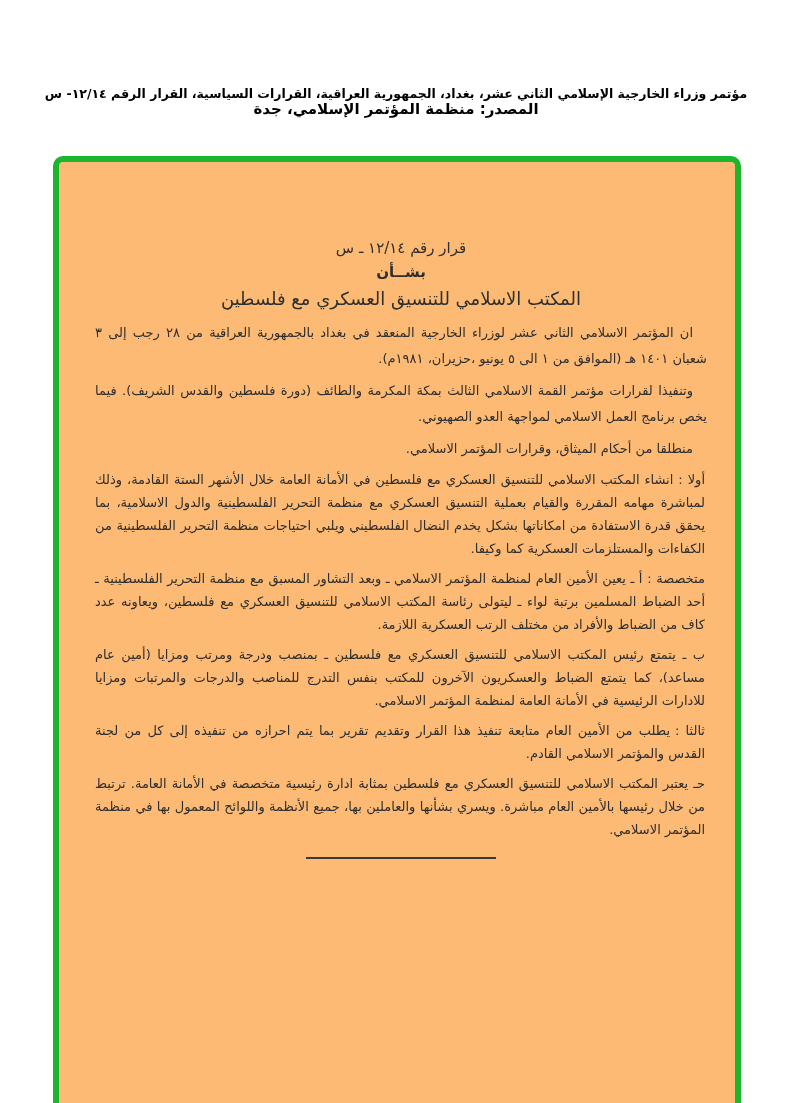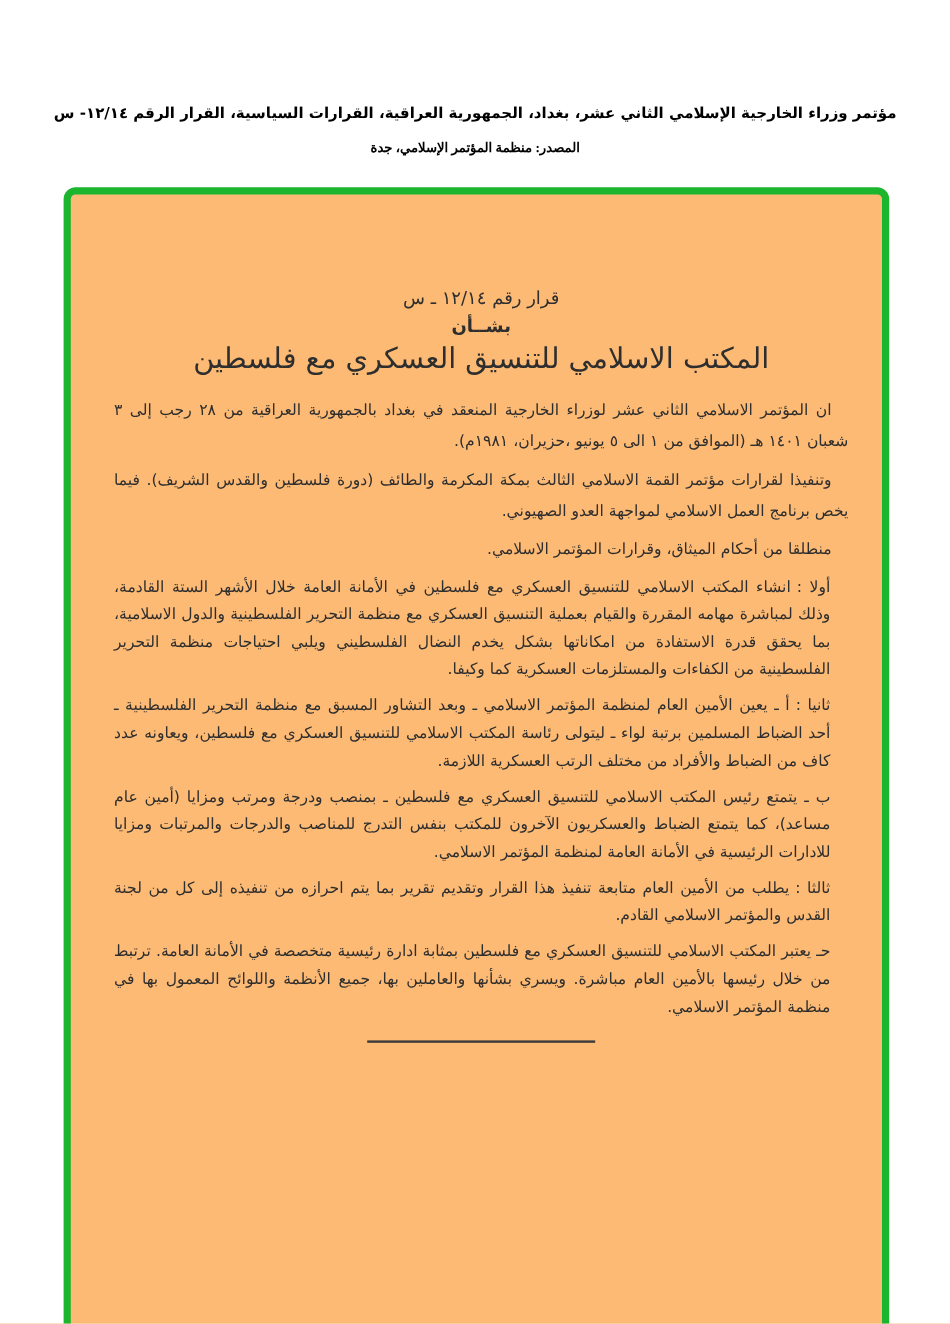--- a/index.html
+++ b/index.html
@@ -18,25 +18,24 @@
     direction:rtl;
     color:#000;
   }
   .top-header .cite{
     font-size:12.5px;
     font-weight:bold;
     line-height:15px;
     letter-spacing:0;
   }
   .top-header .source{
-    font-size:11px;
+    font-size:15px;
     font-weight:bold;
-    margin-top:18px;
+    margin-top:3px;
     line-height:11px;
-    font-family:Liberation Serif, serif;
   }
   .green-frame{
     position:absolute;
     left:53px;top:156px;
     width:688px;height:1036px;
     box-sizing:border-box;
     border:6px solid #1cb52e;
     border-radius:10px;
     background:#fdba74;
   }
@@ -45,34 +44,34 @@
     height:100%;
     padding:74px 28px 0 36px;
     direction:rtl;
     color:#2e2e2e;
     font-size:13px;
     overflow:hidden;
   }
   .title-block{text-align:center;}
   .title-line1{font-size:15px;line-height:24px;}
   .title-line2{font-size:15px;line-height:24px;font-weight:bold;}
-  .title-line3{font-size:24px;line-height:30px;}
+  .title-line3{font-size:18px;line-height:30px;}
   .preamble p{
     margin:0 0 6px 0;
     line-height:26px;
     text-align:justify;
     text-indent:14px;
   }
-  .preamble{margin-top:16px;}
+  .preamble{margin-top:6px;}
   .decides{
     line-height:23px;
     margin:8px 0 4px 0;
   }
   .clauses p{
-    margin:0 15px 7px 0;
+    margin:0 2px 7px 0;
     line-height:23px;
     text-align:justify;
   }
   .clause-label:not(:empty){margin-left:5px;}
   .bottom-rule{
     width:190px;
     border-top:2px solid #3a3a3a;
     margin:16px auto 0 auto;
     height:0;
   }
@@ -96,21 +95,21 @@
 
     <div class="preamble">
       <p>ان المؤتمر الاسلامي الثاني عشر لوزراء الخارجية المنعقد في بغداد بالجمهورية العراقية من ٢٨ رجب إلى ٣ شعبان ١٤٠١ هـ (الموافق من ١ الى ٥ يونيو ،حزيران، ١٩٨١م).</p>
       <p>وتنفيذا لقرارات مؤتمر القمة الاسلامي الثالث بمكة المكرمة والطائف (دورة فلسطين والقدس الشريف). فيما يخص برنامج العمل الاسلامي لمواجهة العدو الصهيوني.</p>
       <p>منطلقا من أحكام الميثاق، وقرارات المؤتمر الاسلامي.</p>
     </div>
 
 
     <div class="clauses">
       <p><span class="clause-label">أولا :</span><span>انشاء المكتب الاسلامي للتنسيق العسكري مع فلسطين في الأمانة العامة خلال الأشهر الستة القادمة، وذلك لمباشرة مهامه المقررة والقيام بعملية التنسيق العسكري مع منظمة التحرير الفلسطينية والدول الاسلامية، بما يحقق قدرة الاستفادة من امكاناتها بشكل يخدم النضال الفلسطيني ويلبي احتياجات منظمة التحرير الفلسطينية من الكفاءات والمستلزمات العسكرية كما وكيفا.</span></p>
-      <p><span class="clause-label">ثانيا :</span><span>أ ـ يعين الأمين العام لمنظمة المؤتمر الاسلامي ـ وبعد التشاور المسبق مع منظمة التحرير الفلسطينية ـ أحد الضباط المسلمين برتبة لواء ـ ليتولى رئاسة المكتب الاسلامي للتنسيق العسكري مع فلسطين، ويعاونه عدد كاف من الضباط والأفراد من مختلف الرتب العسكرية اللازمة.</span></p>
+      <p><span class="clause-label">متخصصة :</span><span>أ ـ يعين الأمين العام لمنظمة المؤتمر الاسلامي ـ وبعد التشاور المسبق مع منظمة التحرير الفلسطينية ـ أحد الضباط المسلمين برتبة لواء ـ ليتولى رئاسة المكتب الاسلامي للتنسيق العسكري مع فلسطين، ويعاونه عدد كاف من الضباط والأفراد من مختلف الرتب العسكرية اللازمة.</span></p>
       <p><span class="clause-label"></span><span>ب ـ يتمتع رئيس المكتب الاسلامي للتنسيق العسكري مع فلسطين ـ بمنصب ودرجة ومرتب ومزايا (أمين عام مساعد)، كما يتمتع الضباط والعسكريون الآخرون للمكتب بنفس التدرج للمناصب والدرجات والمرتبات ومزايا للادارات الرئيسية في الأمانة العامة لمنظمة المؤتمر الاسلامي.</span></p>
       <p><span class="clause-label">ثالثا :</span><span>يطلب من الأمين العام متابعة تنفيذ هذا القرار وتقديم تقرير بما يتم احرازه من تنفيذه إلى كل من لجنة القدس والمؤتمر الاسلامي القادم.</span></p>
       <p><span class="clause-label"></span><span>حـ يعتبر المكتب الاسلامي للتنسيق العسكري مع فلسطين بمثابة ادارة رئيسية متخصصة في الأمانة العامة. ترتبط من خلال رئيسها بالأمين العام مباشرة. ويسري بشأنها والعاملين بها، جميع الأنظمة واللوائح المعمول بها في منظمة المؤتمر الاسلامي.</span></p>
     </div>
 
     <div class="bottom-rule"></div>
 
   </div>
 </div>
 

